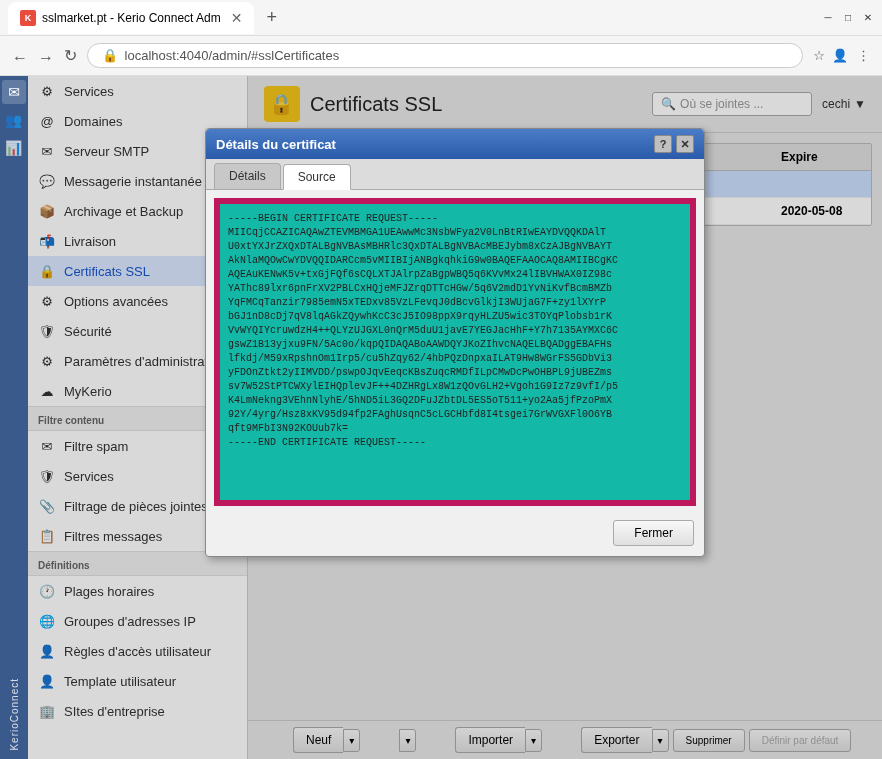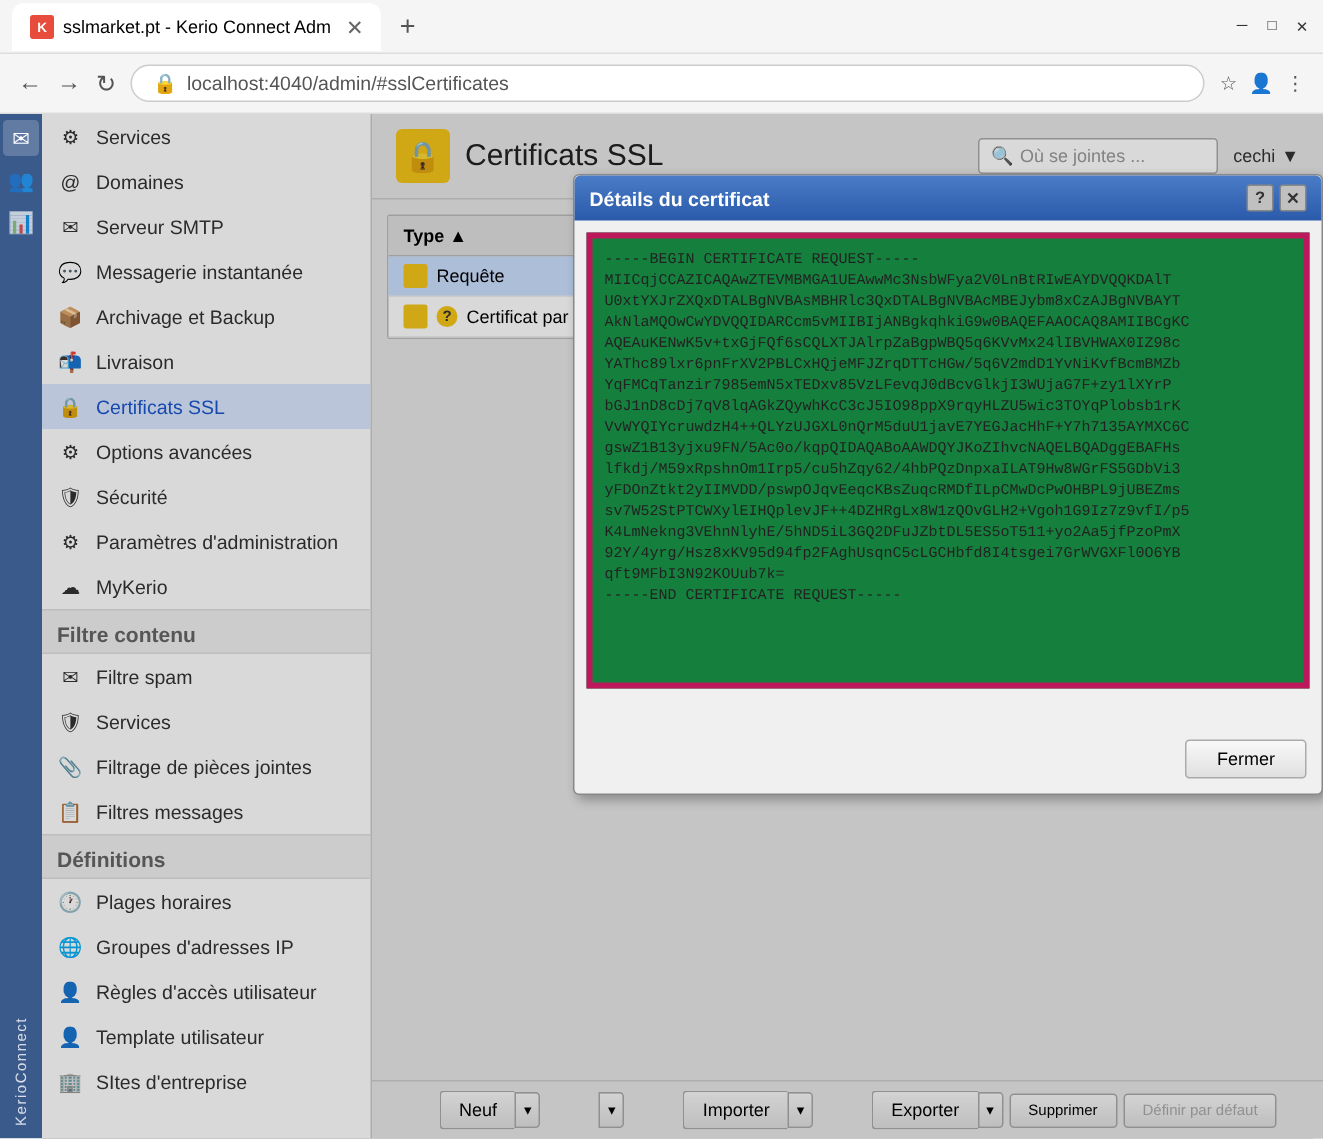--- a/index.html
+++ b/index.html
@@ -168,21 +168,21 @@
       color: #1a56cc;
     }
     .sidebar-icon {
       width: 18px; height: 18px;
       display: flex;
       align-items: center;
       justify-content: center;
       flex-shrink: 0;
     }
     .sidebar-section-label {
-      font-size: 14px;
+      font-size: 10px;
       color: #666;
       font-weight: bold;
       padding: 8px 10px 4px;
       background: #f0f0f0;
       border-top: 1px solid #e0e0e0;
       border-bottom: 1px solid #e0e0e0;
     }
 
     
     .main-content {
@@ -297,22 +297,22 @@
     
     .dialog-overlay {
       position: fixed;
       top: 76px;
       left: 28px;
       right: 0;
       bottom: 0;
       background: rgba(0,0,0,0.15);
       display: flex;
       align-items: flex-start;
-      justify-content: flex-end;
-      padding-top: 40px;
+      justify-content: center;
+      padding-top: 52px;
       z-index: 100;
     }
     .dialog {
       background: #f0f0f0;
       border: 1px solid #888;
       border-radius: 4px;
       width: 500px;
       box-shadow: 3px 3px 8px rgba(0,0,0,0.3);
     }
     .dialog-titlebar {
@@ -360,22 +360,22 @@
       color: #333;
     }
     .dialog-tab.active {
       background: white;
       border-color: #aaa;
       border-bottom: 1px solid white;
       position: relative;
       bottom: -1px;
     }
     .dialog-body {
-      background: #15803d;
-      border: 4px solid #be185d;
+      background: #14b8a6;
+      border: 6px solid #be185d;
       margin: 8px;
       padding: 8px;
     }
     .cert-textarea {
       width: 100%;
       height: 280px;
       font-family: 'Courier New', monospace;
       font-size: 10px;
       border: none;
       resize: none;
@@ -391,21 +391,20 @@
       justify-content: flex-end;
       padding: 6px 10px 10px;
     }
     .btn-fermer {
       background: linear-gradient(to bottom, #f8f8f8, #e0e0e0);
       border: 1px solid #aaa;
       border-radius: 3px;
       padding: 5px 20px;
       font-size: 12px;
       cursor: pointer;
-      margin-top: 20px;
     }
 
     
     .bottom-toolbar {
       background: #e8e8e8;
       padding: 6px 10px;
       display: flex;
       gap: 4px;
       border-top: 1px solid #ccc;
       align-items: center;
@@ -626,20 +625,24 @@
     </div>
 
     <div class="dialog-overlay">
       <div class="dialog">
         <div class="dialog-titlebar">
           <span>Détails du certificat</span>
           <div class="dialog-titlebar-actions">
             <div class="dialog-titlebar-btn">?</div>
             <div class="dialog-titlebar-btn">✕</div>
           </div>
+        </div>
+        <div class="dialog-tabs">
+          <div class="dialog-tab">Détails</div>
+          <div class="dialog-tab active">Source</div>
         </div>
         <div class="dialog-body">
           <pre class="cert-textarea">-----BEGIN CERTIFICATE REQUEST-----
 MIICqjCCAZICAQAwZTEVMBMGA1UEAwwMc3NsbWFya2V0LnBtRIwEAYDVQQKDAlT
 U0xtYXJrZXQxDTALBgNVBAsMBHRlc3QxDTALBgNVBAcMBEJybm8xCzAJBgNVBAYT
 AkNlaMQOwCwYDVQQIDARCcm5vMIIBIjANBgkqhkiG9w0BAQEFAAOCAQ8AMIIBCgKC
 AQEAuKENwK5v+txGjFQf6sCQLXTJAlrpZaBgpWBQ5q6KVvMx24lIBVHWAX0IZ98c
 YAThc89lxr6pnFrXV2PBLCxHQjeMFJZrqDTTcHGw/5q6V2mdD1YvNiKvfBcmBMZb
 YqFMCqTanzir7985emN5xTEDxv85VzLFevqJ0dBcvGlkjI3WUjaG7F+zy1lXYrP
 bGJ1nD8cDj7qV8lqAGkZQywhKcC3cJ5IO98ppX9rqyHLZU5wic3TOYqPlobsb1rK

